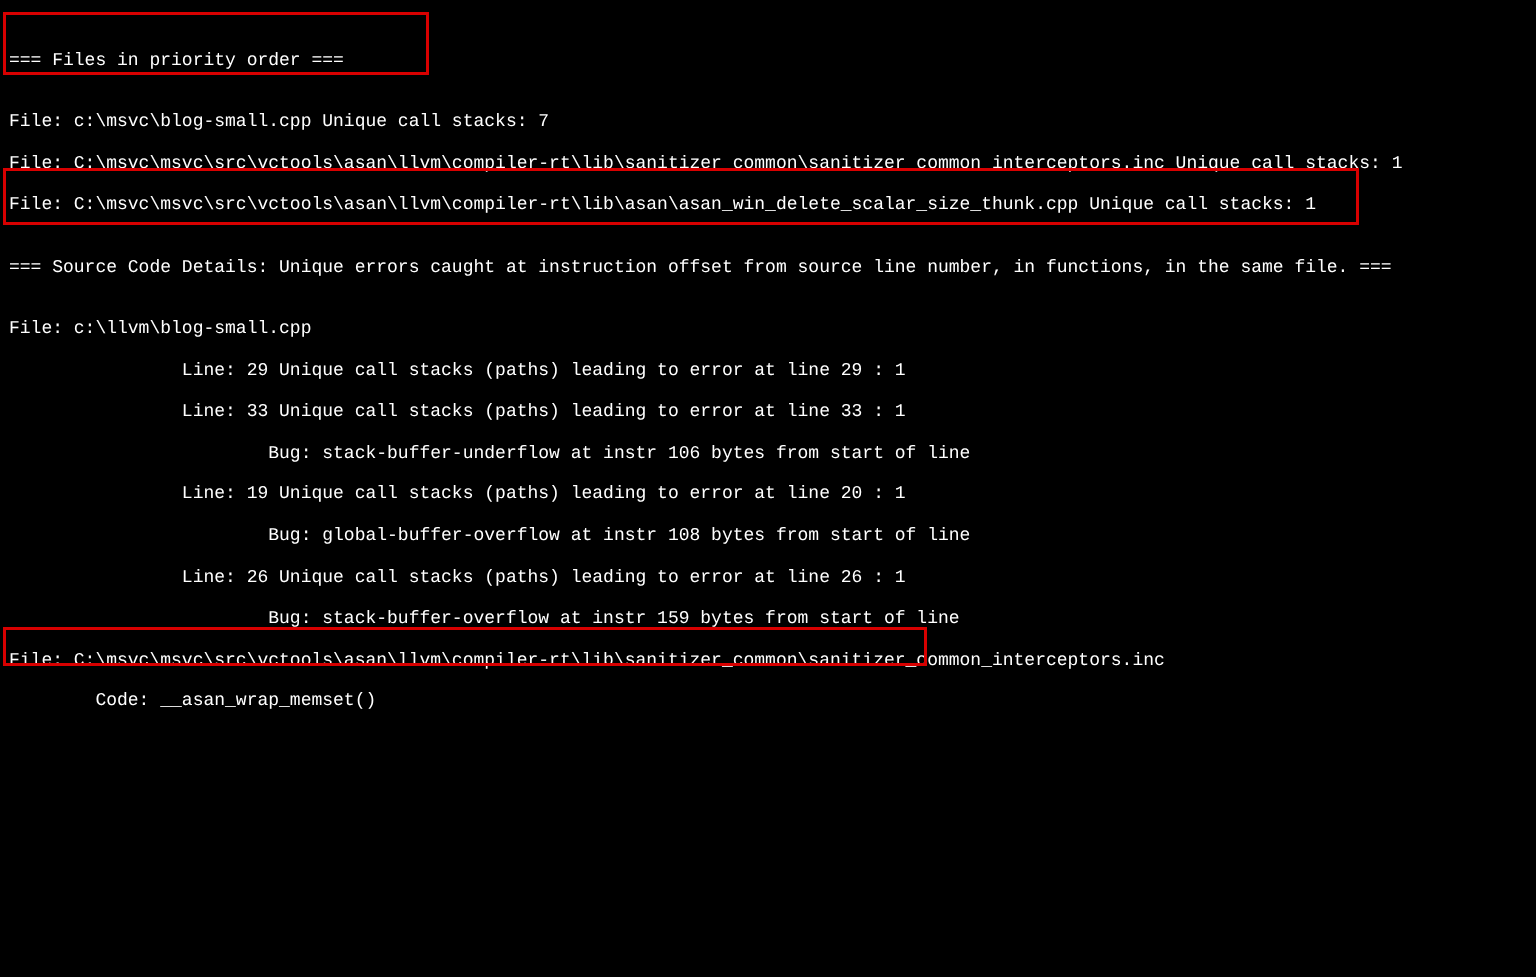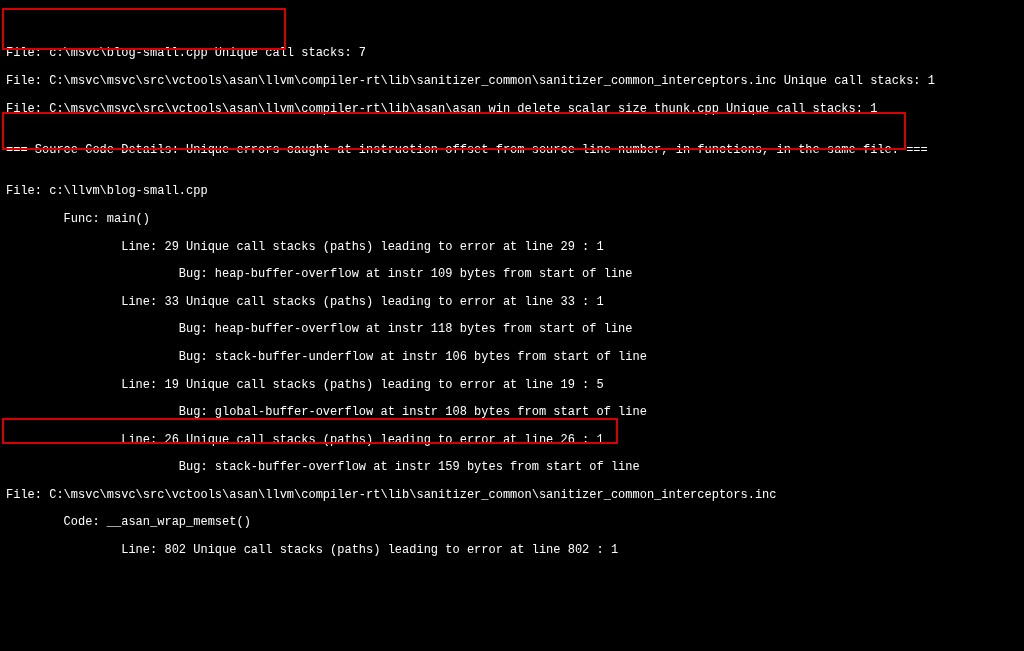--- a/index.html
+++ b/index.html
@@ -23,41 +23,38 @@
     position: absolute;
     border: 2px solid #d80000;
     pointer-events: none;
   }
 </style>
 </head>
 <body>
 
 <div class="terminal">
 <div></div>
+<div>=== Files in priority order ===</div>
 <div></div>
 <div>File: c:\msvc\blog-small.cpp Unique call stacks: 7</div>
 <div>File: C:\msvc\msvc\src\vctools\asan\llvm\compiler-rt\lib\sanitizer_common\sanitizer_common_interceptors.inc Unique call stacks: 1</div>
 <div>File: C:\msvc\msvc\src\vctools\asan\llvm\compiler-rt\lib\asan\asan_win_delete_scalar_size_thunk.cpp Unique call stacks: 1</div>
 <div></div>
 <div>=== Source Code Details: Unique errors caught at instruction offset from source line number, in functions, in the same file. ===</div>
 <div></div>
 <div>File: c:\llvm\blog-small.cpp</div>
-<div>        Func: main()</div>
 <div>                Line: 29 Unique call stacks (paths) leading to error at line 29 : 1</div>
-<div>                        Bug: heap-buffer-overflow at instr 109 bytes from start of line</div>
 <div>                Line: 33 Unique call stacks (paths) leading to error at line 33 : 1</div>
-<div>                        Bug: heap-buffer-overflow at instr 118 bytes from start of line</div>
 <div>                        Bug: stack-buffer-underflow at instr 106 bytes from start of line</div>
-<div>                Line: 19 Unique call stacks (paths) leading to error at line 19 : 5</div>
+<div>                Line: 19 Unique call stacks (paths) leading to error at line 20 : 1</div>
 <div>                        Bug: global-buffer-overflow at instr 108 bytes from start of line</div>
 <div>                Line: 26 Unique call stacks (paths) leading to error at line 26 : 1</div>
 <div>                        Bug: stack-buffer-overflow at instr 159 bytes from start of line</div>
 <div>File: C:\msvc\msvc\src\vctools\asan\llvm\compiler-rt\lib\sanitizer_common\sanitizer_common_interceptors.inc</div>
 <div>        Code: __asan_wrap_memset()</div>
-<div>                Line: 802 Unique call stacks (paths) leading to error at line 802 : 1</div>
 
 
 
 
 <div></div>
 
 <div></div>
 
 
 

